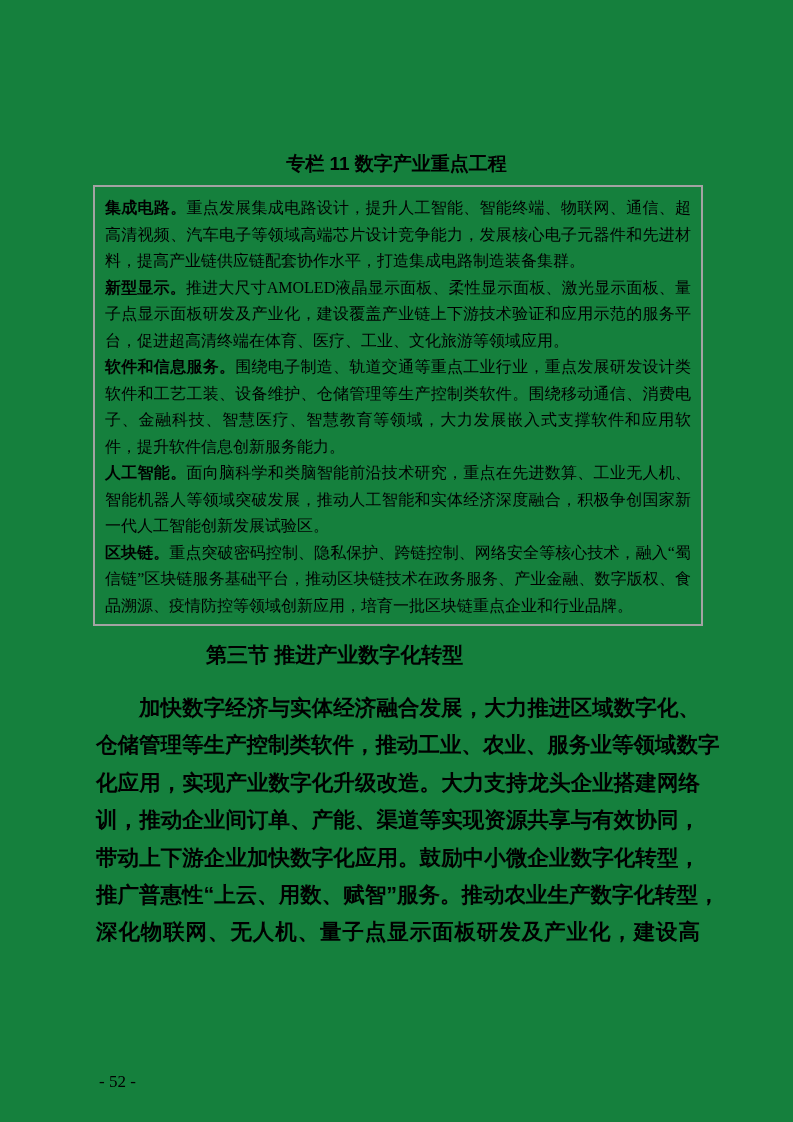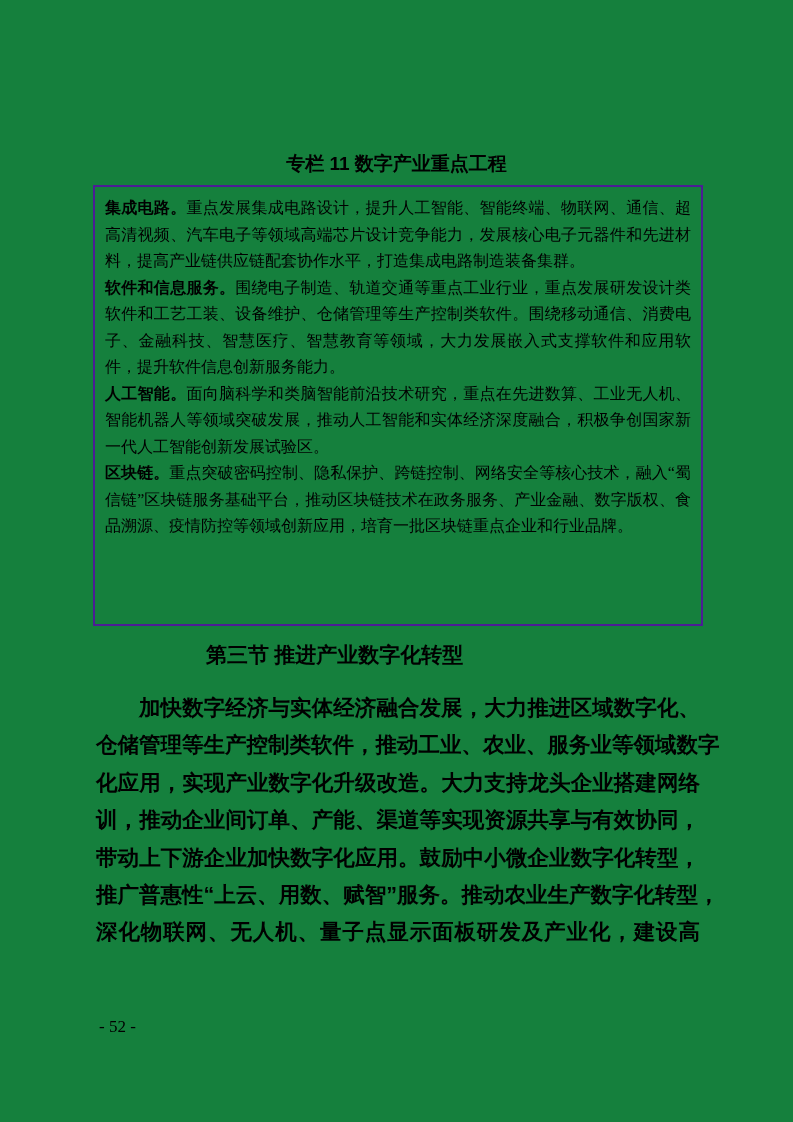--- a/index.html
+++ b/index.html
@@ -24,21 +24,21 @@
     font-size: 19px;
     line-height: 26px;
     color: #000000;
   }
   .feature-box {
     position: absolute;
     top: 185px;
     left: 93px;
     width: 610px;
     height: 441px;
-    border: 2px solid #4c1d95;
+    border: 2px solid #a3a3a3;
     padding: 8px 10px 6px 10px;
     overflow: hidden;
   }
   .feature-box p {
     font-family: "Liberation Serif", serif;
     font-size: 16px;
     line-height: 26.5px;
     text-align: justify;
     text-justify: inter-character;
     color: #000000;
@@ -71,36 +71,37 @@
     white-space: nowrap;
     text-align: justify;
     text-align-last: justify;
     text-justify: inter-character;
     color: #000000;
     font-weight: bold;
   }
   .body-line.first { padding-left: 43px; }
   .page-number {
     position: absolute;
-    top: 1017px;
+    top: 1072px;
     left: 99px;
     font-family: "Liberation Serif", serif;
     font-size: 17px;
     color: #000000;
   }
 </style>
 </head>
 <body>
 
 <div class="page">
 
   <div class="box-title">专栏 11 数字产业重点工程</div>
 
   <div class="feature-box">
     <p><span class="lead">集成电路。</span><span>重点发展集成电路设计，提升人工智能、智能终端、物联网、通信、超高清视频、汽车电子等领域高端芯片设计竞争能力，发展核心电子元器件和先进材料，提高产业链供应链配套协作水平，打造集成电路制造装备集群。</span></p>
+    <p><span class="lead">新型显示。</span><span>推进大尺寸AMOLED液晶显示面板、柔性显示面板、激光显示面板、量子点显示面板研发及产业化，建设覆盖产业链上下游技术验证和应用示范的服务平台，促进超高清终端在体育、医疗、工业、文化旅游等领域应用。</span></p>
     <p><span class="lead">软件和信息服务。</span><span>围绕电子制造、轨道交通等重点工业行业，重点发展研发设计类软件和工艺工装、设备维护、仓储管理等生产控制类软件。围绕移动通信、消费电子、金融科技、智慧医疗、智慧教育等领域，大力发展嵌入式支撑软件和应用软件，提升软件信息创新服务能力。</span></p>
     <p><span class="lead">人工智能。</span><span>面向脑科学和类脑智能前沿技术研究，重点在先进数算、工业无人机、智能机器人等领域突破发展，推动人工智能和实体经济深度融合，积极争创国家新一代人工智能创新发展试验区。</span></p>
     <p><span class="lead">区块链。</span><span>重点突破密码控制、隐私保护、跨链控制、网络安全等核心技术，融入“蜀信链”区块链服务基础平台，推动区块链技术在政务服务、产业金融、数字版权、食品溯源、疫情防控等领域创新应用，培育一批区块链重点企业和行业品牌。</span></p>
   </div>
 
   <div class="section-heading">第三节 推进产业数字化转型</div>
 
   <div class="body-text">
     <div class="body-line first">加快数字经济与实体经济融合发展，大力推进区域数字化、</div>
     <div class="body-line">仓储管理等生产控制类软件，推动工业、农业、服务业等领域数字</div>

